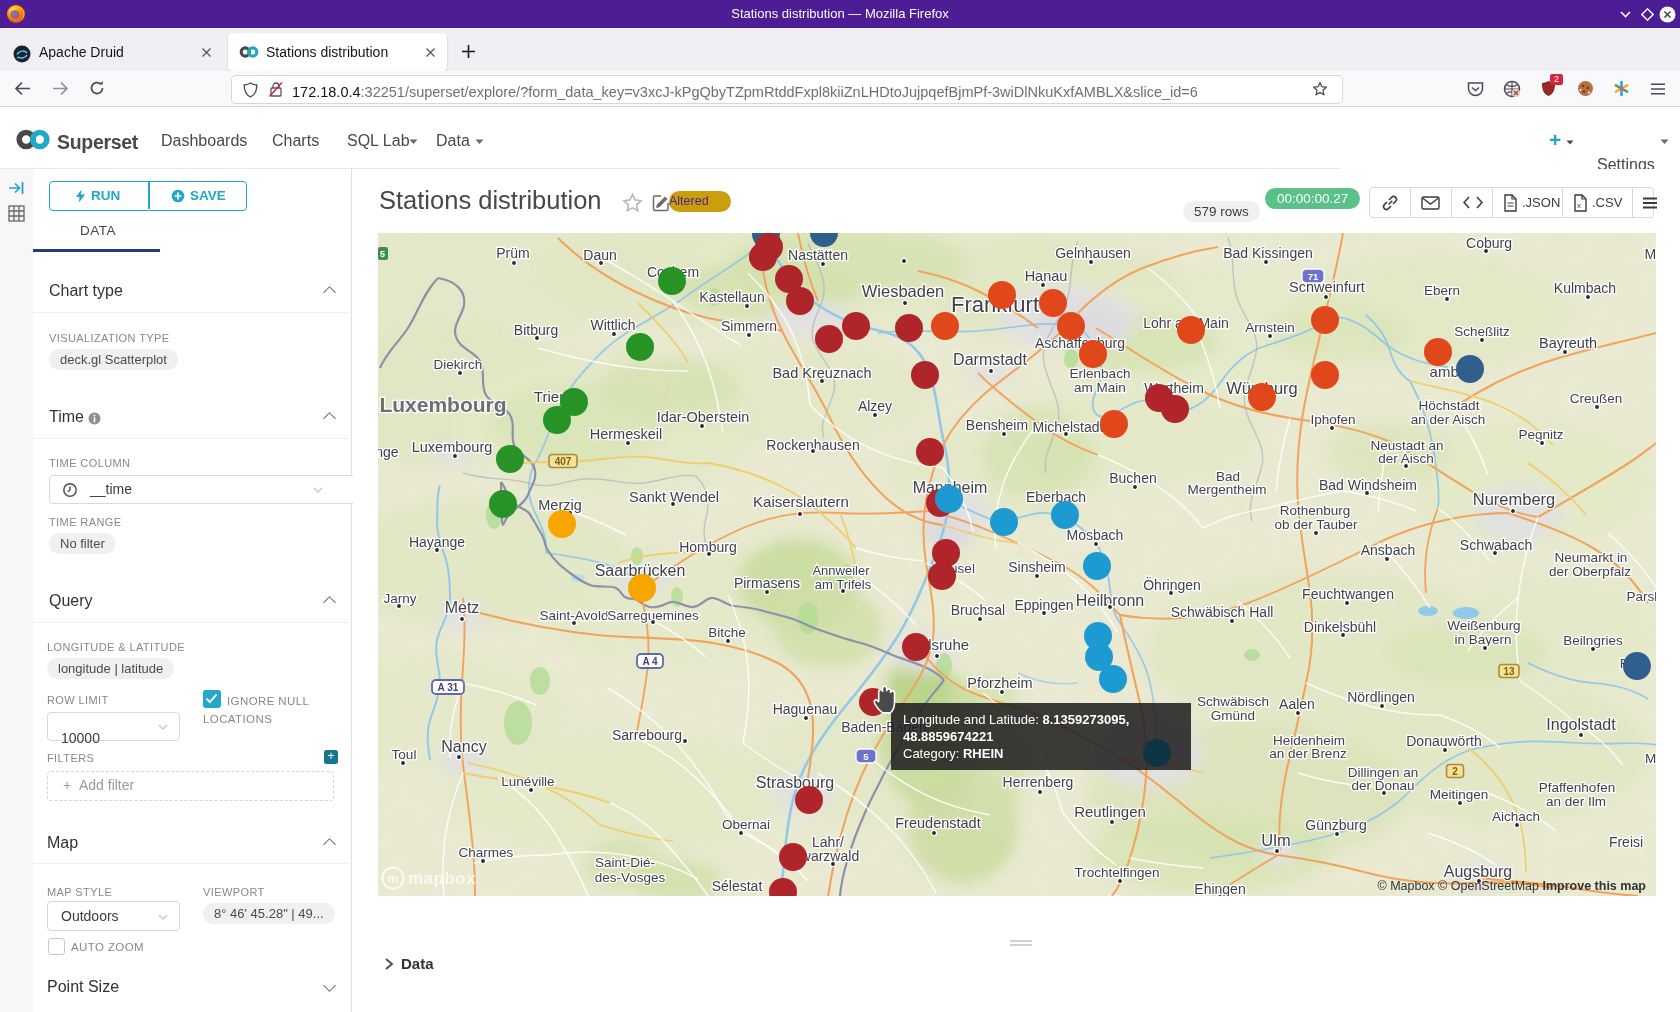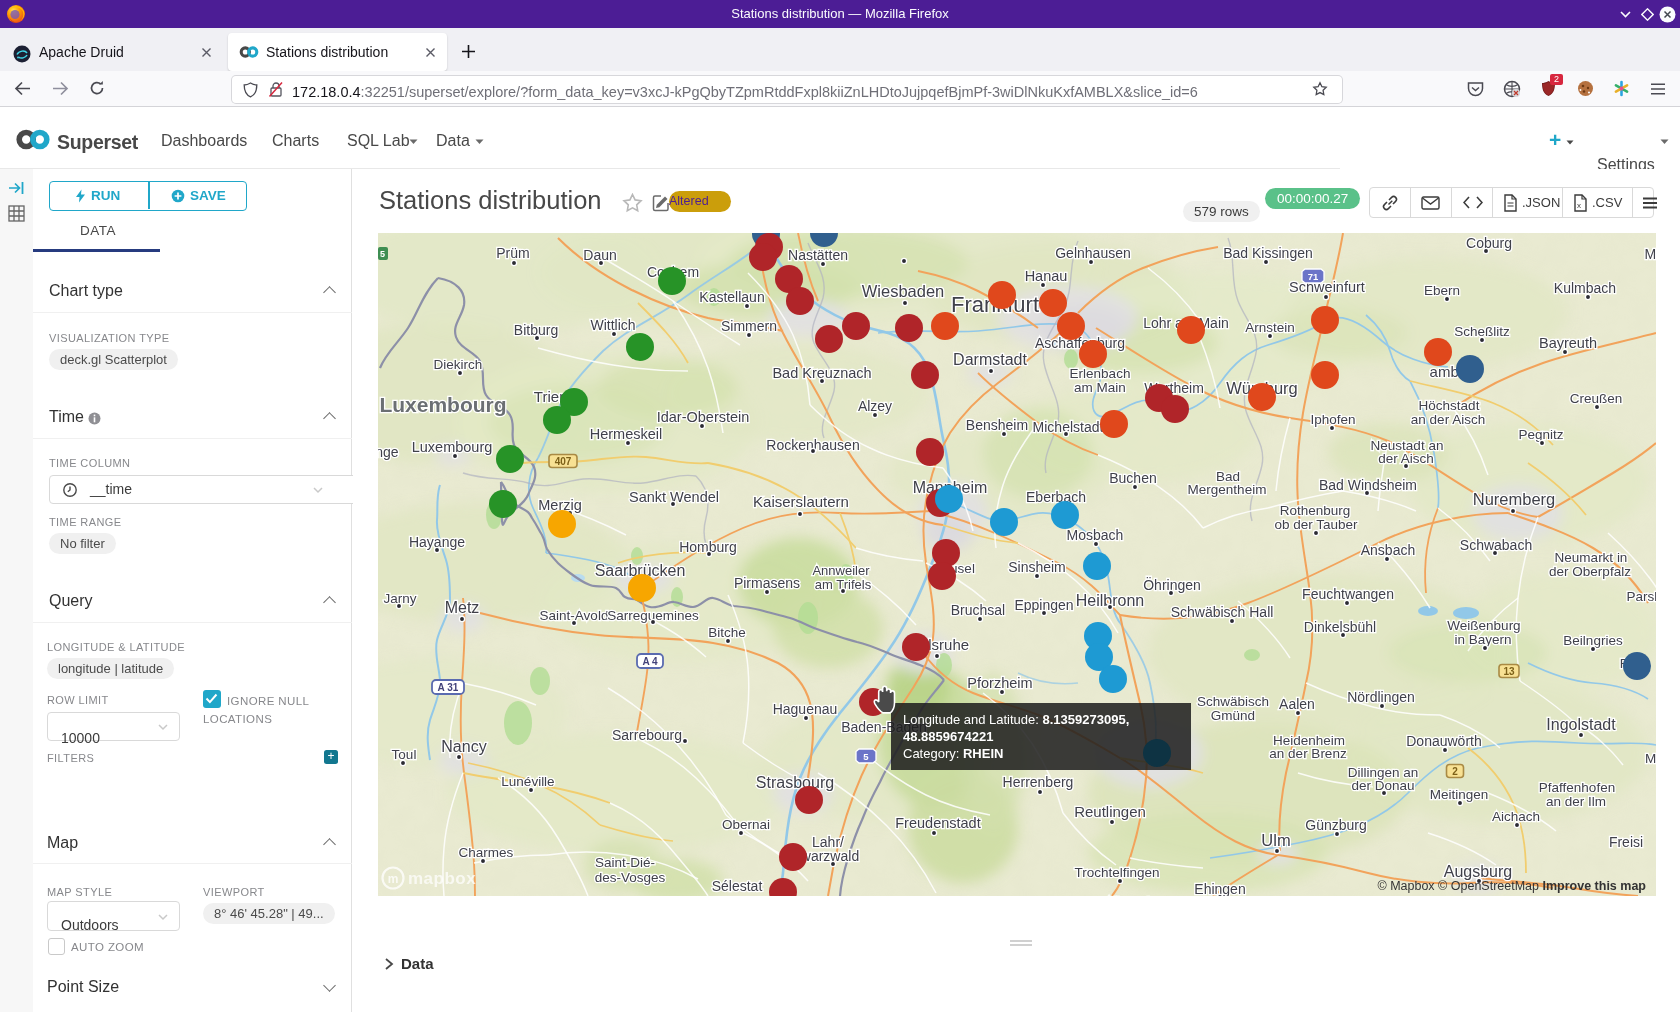--- a/index.html
+++ b/index.html
@@ -232,27 +232,30 @@
  </div>
  <div class="abs" style="left:170px;top:521px;width:18px;height:18px;background:#20a7c9;border-radius:3px;">
   <svg style="position:absolute;left:2px;top:3px" width="13" height="11" viewBox="0 0 13 11">
         <path d="M1.5 5.5l3.4 3.6L11.5 1.5" stroke="#fff" stroke-width="2" fill="none"></path>
       </svg>
  </div>
  <div class="abs seclabel" style="left:194px;top:526px;font-size:11.5px;">IGNORE NULL</div>
  <div class="abs seclabel" style="left:170px;top:544px;font-size:11.5px;">LOCATIONS</div>
  <div class="abs seclabel" style="left:14px;top:583px;">FILTERS</div>
  <div class="abs" style="left:291px;top:581px;width:14px;height:14px;background:#12778f;border-radius:2.5px;color:#fff;font-size:12px;text-align:center;line-height:13px;">+</div>
+ <div class="abs" style="left:14px;top:602px;width:287px;height:30px;border:1.5px dashed #d4d4d4;border-radius:4px;">
+  <span class="abs" style="left:15px;top:5px;color:#9a9a9a;font-size:14px;">+&nbsp;&nbsp;Add filter</span>
+ </div>
  <div class="abs sechead" style="left:14px;top:665px;">Map</div>
  <div class="chev up" style="left:292px;top:671px;"></div>
  <div class="hr" style="top:694px;"></div>
  <div class="abs seclabel" style="left:14px;top:717px;">MAP STYLE</div>
  <div class="abs seclabel" style="left:170px;top:717px;">VIEWPORT</div>
  <div class="selbox" style="left:14px;top:732px;width:133px;height:30px;">
-  <span class="abs" style="left:13px;top:6px;margin-top:9px;">Outdoors</span>
+  <span class="abs" style="left:13px;top:6px;">Outdoors</span>
   <svg class="abs" style="left:110px;top:12px" width="10" height="7" viewBox="0 0 10 7">
         <path d="M1 1l4 4 4-4" stroke="#c9c9c9" stroke-width="1.5" fill="none"></path>
       </svg>
  </div>
  <div class="abs" style="left:170px;top:734px;"><span class="pill">8° 46' 45.28" | 49...</span></div>
  <div class="abs" style="left:15px;top:769px;width:17px;height:17px;border:1px solid #c9c9c9;border-radius:3px;background:#fff;"></div>
  <div class="abs seclabel" style="left:38px;top:772px;font-size:11.5px;">AUTO ZOOM</div>
  <div class="abs sechead" style="left:14px;top:809px;">Point Size</div>
  <div class="chev down" style="left:292px;top:812px;"></div>
 </div>

